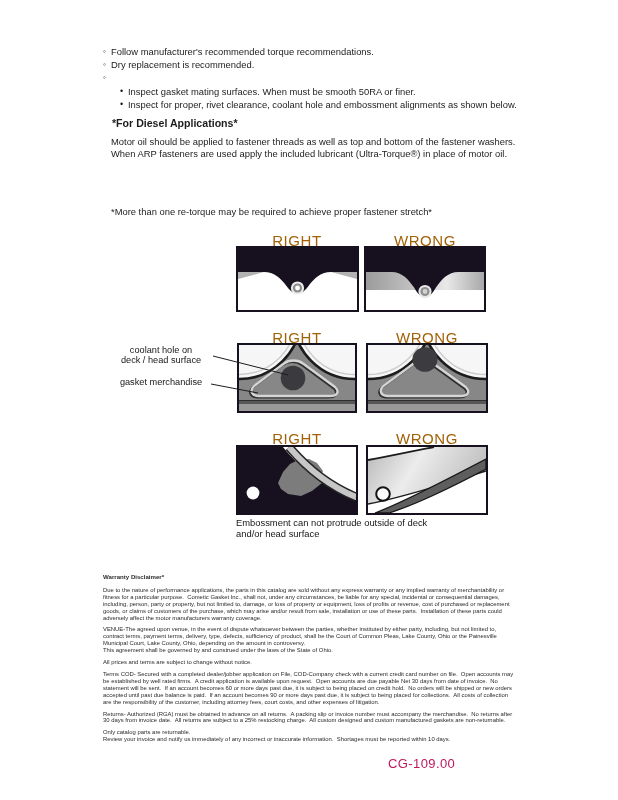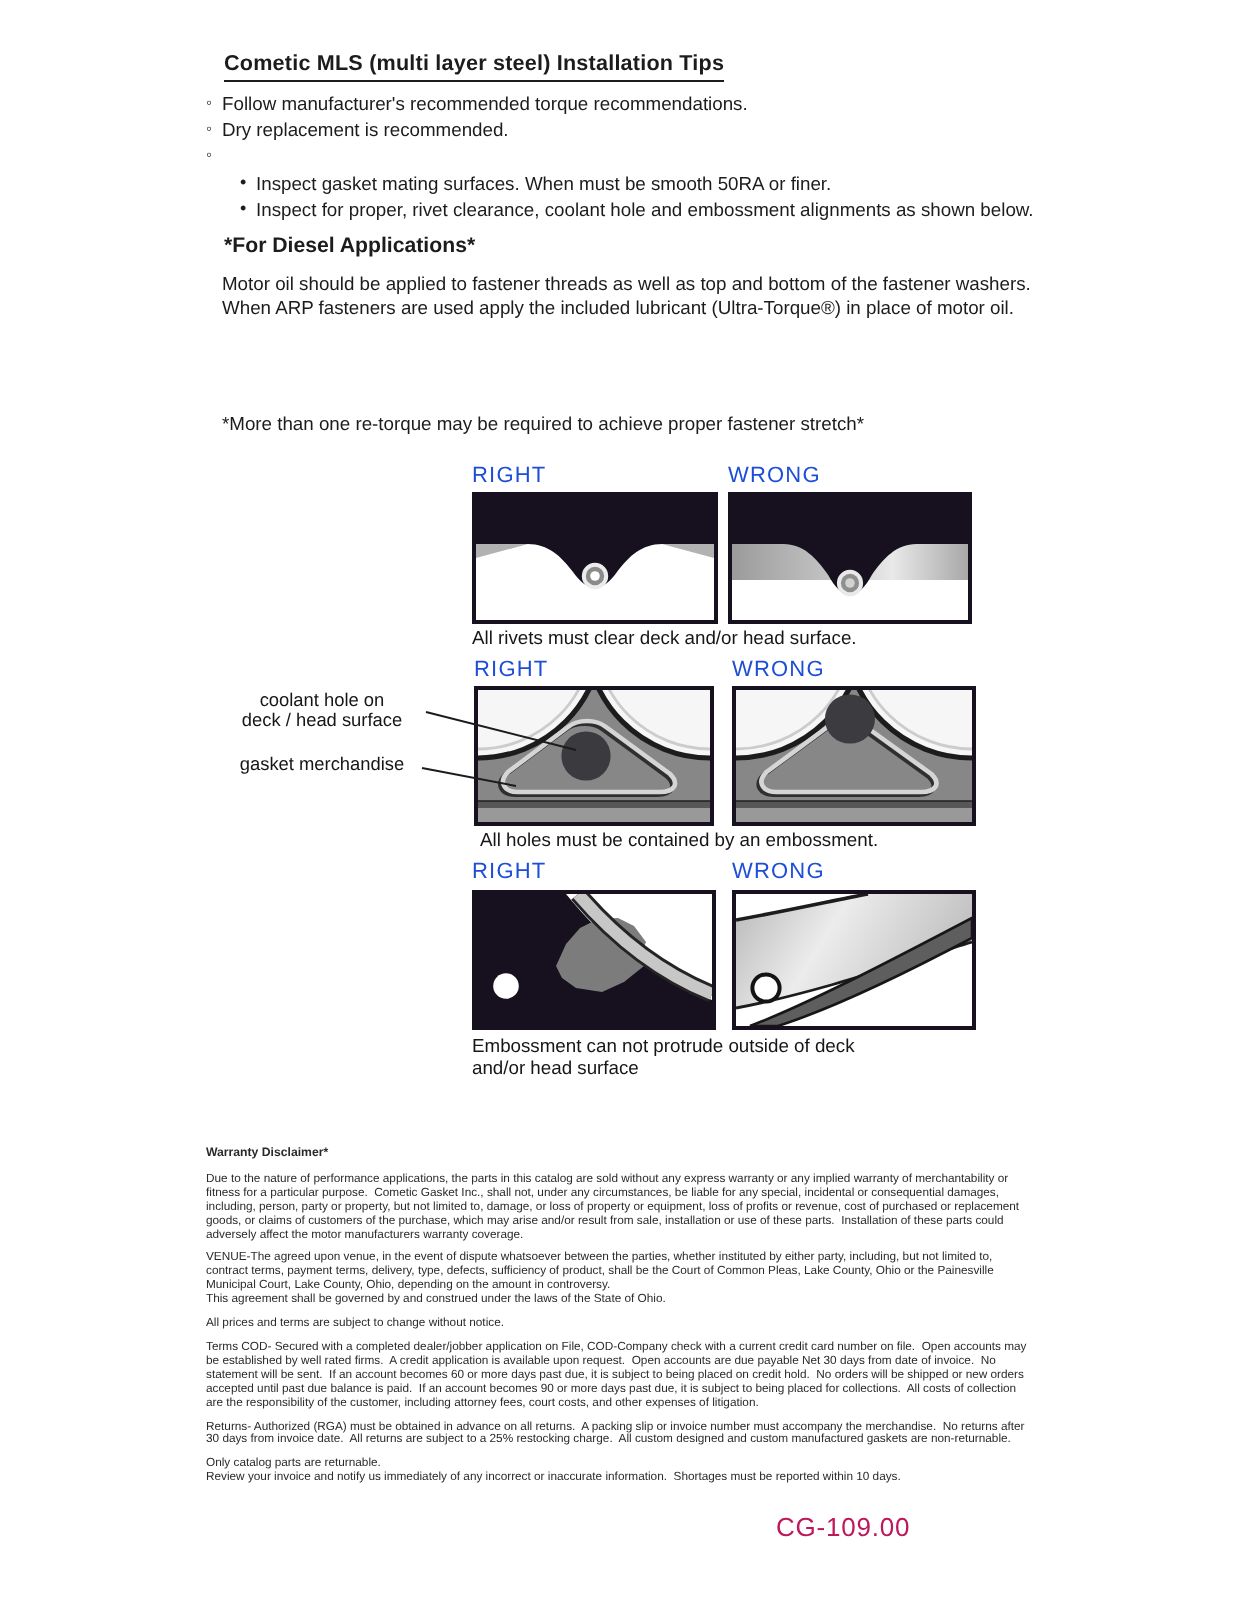--- a/index.html
+++ b/index.html
@@ -21,22 +21,22 @@
   .b-row{display:flex;align-items:flex-start;}
   .b-row.sub{padding-left:17px;}
   .b-marker{width:8px;flex:0 0 8px;font-size:8.5px;}
   .b-row.sub .b-marker{font-size:9px;}
   .heading{left:112px;top:117px;font-size:10.6px;font-weight:bold;}
   .para{left:111px;font-size:9.4px;line-height:12.4px;white-space:pre-line;width:440px;}
   .p1{top:136px;}
   .p2{top:166px;}
   .note{top:206px;}
   .dlabel{
-    font-size:11px;letter-spacing:0.6px;width:122px;
-    color:#1d4ed8;
+    font-size:15px;letter-spacing:0.6px;text-align:center;width:122px;
+    color:#a16207;
   }
   .panel{
     border:2px solid var(--diagram-black);background:#fff;box-sizing:border-box;
   }
   .panel svg{display:block;width:100%;height:100%;}
   .caption{font-size:9.4px;line-height:10.6px;white-space:pre-line;color:#161616;}
   .ann{
     font-size:9.2px;line-height:9.6px;text-align:center;white-space:pre-line;color:#161616;
   }
   .ink-fill{fill:var(--diagram-black);}
@@ -44,21 +44,20 @@
   .legal-heading{font-weight:bold;margin:0 0 6px 0;font-size:6.1px;}
   .legal p{margin:0 0 5px 0;white-space:pre-wrap;}
   .footer-code{left:388px;top:756px;font-size:13px;letter-spacing:0.4px;color:#be185d;}
   .overlay{z-index:5;pointer-events:none;}
 </style>
 </head>
 <body>
 
 <div class="page">
 
-  <div class="abs title">Cometic MLS (multi layer steel) Installation Tips</div>
 
   <div class="abs bullets">
     <div class="b-row">
       <span class="b-marker">◦</span>
       <span>Follow manufacturer's recommended torque recommendations.</span>
     </div>
     <div class="b-row">
       <span class="b-marker">◦</span>
       <span>Dry replacement is recommended.</span>
     </div>
@@ -106,21 +105,20 @@
       </defs>
       <rect x="0" y="24" width="119" height="18" fill="url(#g1)"></rect>
       <rect x="0" y="42" width="119" height="20" fill="#ffffff"></rect>
       <path class="ink-fill" d="M0,0 H119 V24 H93 C83,24 76.5,31 70.5,39.5 C67,45.8 63.5,49.3 59.5,49.3 C55.5,49.3 52,45.8 48.5,39.5 C42.5,31 36,24 26,24 H0 Z"></path>
       <circle cx="59.5" cy="43.5" r="6.6" fill="#e9e9e9"></circle>
       <circle cx="59.5" cy="43.5" r="4.6" fill="#8f8f8f"></circle>
       <circle cx="59.5" cy="43.5" r="2.4" fill="#d2d2d2"></circle>
     </svg>
   </div>
 
-  <div class="abs caption" style="left:236px;top:314px;">All rivets must clear deck and/or head surface.</div>
 
   <div class="abs dlabel" style="left:237px;top:329px;width:120px;">RIGHT</div>
   <div class="abs dlabel" style="left:366px;top:329px;">WRONG</div>
 
   <div class="abs ann" style="left:111px;top:346px;width:100px;">coolant hole on
 deck / head surface</div>
   <div class="abs ann" style="left:111px;top:378px;width:100px;">gasket merchandise</div>
 
   <div class="abs panel" style="left:237px;top:343px;width:120px;height:70px;">
     <svg viewBox="0 0 116 66" preserveAspectRatio="none">
@@ -152,21 +150,20 @@
       <path d="M20,51 C13,51 10,46 15,41 L45,18.5 C50,14.5 59,14.5 64,18.5 L96,42 C101,47 98,51 91,51 Z" fill="none" stroke="#d5d5d5" stroke-width="2.3"></path>
       <circle cx="56" cy="14.5" r="12.3" fill="#3b3b40"></circle>
     </svg>
   </div>
 
   <svg class="abs overlay" style="left:111px;top:350px;" width="190" height="50" viewBox="0 0 190 50">
     <line x1="102" y1="6" x2="177" y2="25" stroke="#1c1c1c" stroke-width="1"></line>
     <line x1="100" y1="34" x2="147" y2="43" stroke="#1c1c1c" stroke-width="1"></line>
   </svg>
 
-  <div class="abs caption" style="left:240px;top:415px;">All holes must be contained by an embossment.</div>
 
   <div class="abs dlabel" style="left:236px;top:430px;">RIGHT</div>
   <div class="abs dlabel" style="left:366px;top:430px;">WRONG</div>
 
   <div class="abs panel" style="left:236px;top:445px;width:122px;height:70px;">
     <svg viewBox="0 0 118 66" preserveAspectRatio="none">
       <path class="ink-fill" d="M0,0 H45 C62,21 84,40 118,53 V66 H0 Z"></path>
       <polygon points="40,36 45,25 52,17 61,12.5 71,12 79,16 85,24 81,33 84,36 74,44 63,49 50,47 43,42" fill="#7c7c7c"></polygon>
       <path d="M51,0 C69,21 91,39 118,50" fill="none" stroke="#242424" stroke-width="9"></path>
       <path d="M51,0 C69,21 91,39 118,50" fill="none" stroke="#c7c7c7" stroke-width="6"></path>

